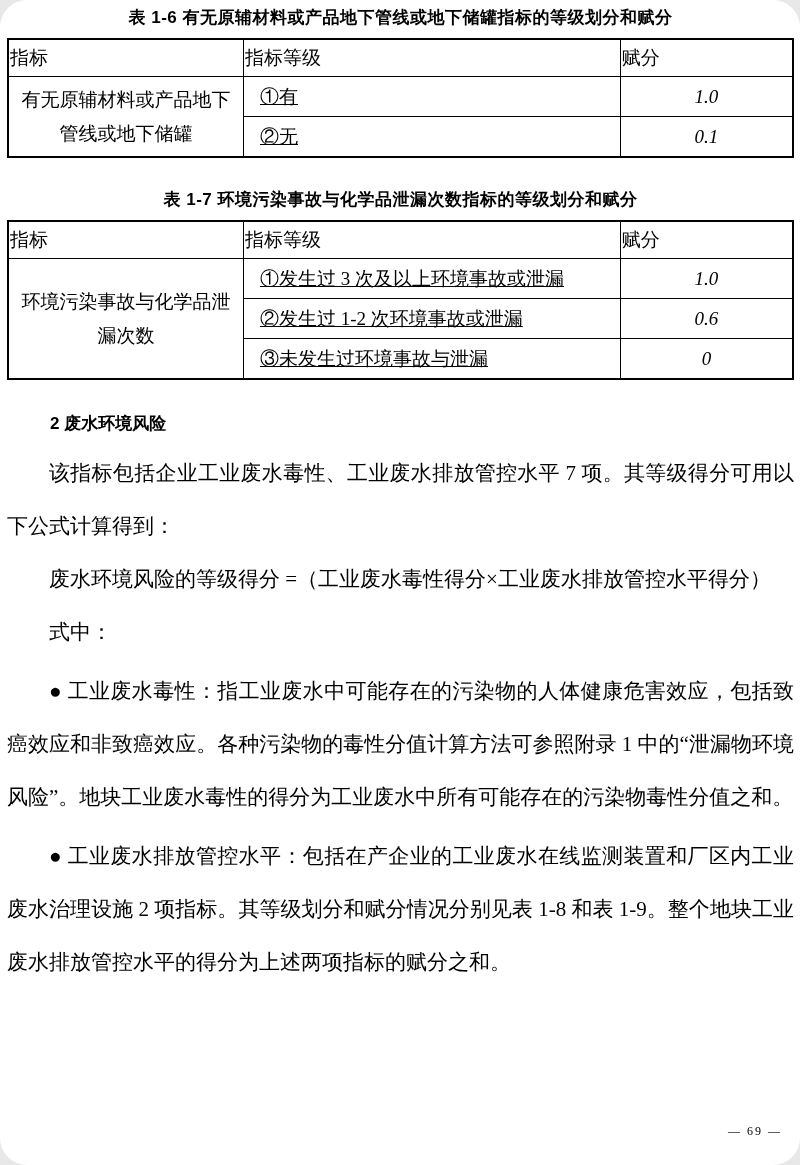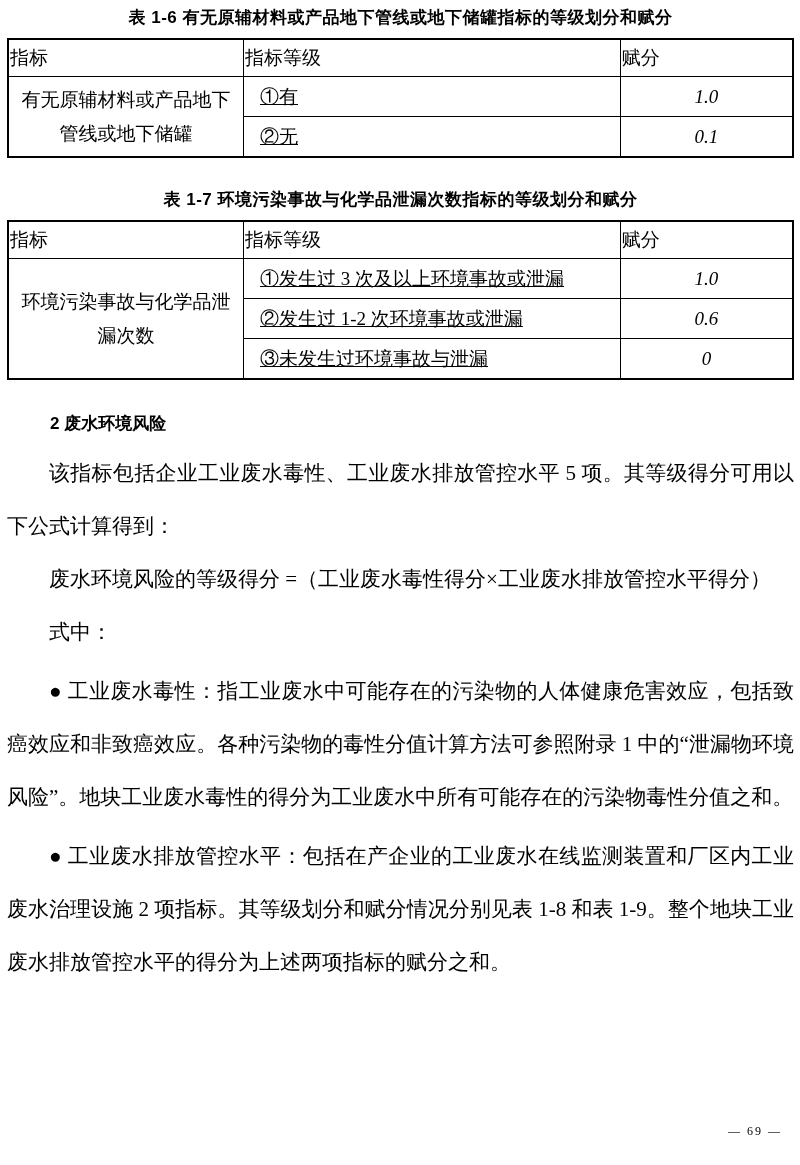--- a/index.html
+++ b/index.html
@@ -1,20 +1,21 @@
 <!DOCTYPE html>
 <html><head>
 <meta charset="utf-8">
 <style>
   html, body { margin: 0; padding: 0; background: #e8e8e8; }
   .page {
     width: 800px; height: 1165px; margin: 0 auto; background: #ffffff;
     color: #000; position: relative; box-sizing: border-box;
     padding: 6px 6px 0 7px; overflow: hidden;
     font-family: "Liberation Serif", "DejaVu Serif", serif;
+    border-radius: 27px;
   }
   .tbl-title {
     text-align: center; font-weight: bold; font-size: 17px;
     font-family: "Liberation Sans", "DejaVu Sans", sans-serif;
     margin: 0 0 9px 0; letter-spacing: 0.5px;
   }
   .tbl-title.second { margin-top: 30px; }
   table.score-table {
     width: 100%; border-collapse: collapse; table-layout: fixed;
     border: 2px solid #000;
@@ -100,21 +101,21 @@
       <tr>
         <td class="grade">③未发生过环境事故与泄漏</td>
         <td class="score">0</td>
       </tr>
     </tbody>
   </table>
 
   <div class="section-heading">2 废水环境风险</div>
 
   <div class="body-text">
-    <p>该指标包括企业工业废水毒性、工业废水排放管控水平 5 项。其等级得分可用以下公式计算得到：</p>
+    <p>该指标包括企业工业废水毒性、工业废水排放管控水平 7 项。其等级得分可用以下公式计算得到：</p>
     <p>废水环境风险的等级得分 =（工业废水毒性得分×工业废水排放管控水平得分）</p>
     <p>式中：</p>
     <p class="bullet">● 工业废水毒性：指工业废水中可能存在的污染物的人体健康危害效应，包括致癌效应和非致癌效应。各种污染物的毒性分值计算方法可参照附录 1 中的“泄漏物环境风险”。地块工业废水毒性的得分为工业废水中所有可能存在的污染物毒性分值之和。</p>
     <p class="bullet">● 工业废水排放管控水平：包括在产企业的工业废水在线监测装置和厂区内工业废水治理设施 2 项指标。其等级划分和赋分情况分别见表 1-8 和表 1-9。整个地块工业废水排放管控水平的得分为上述两项指标的赋分之和。</p>
   </div>
 
   <div class="page-footer">— 69 —</div>
 
 </div>
 

